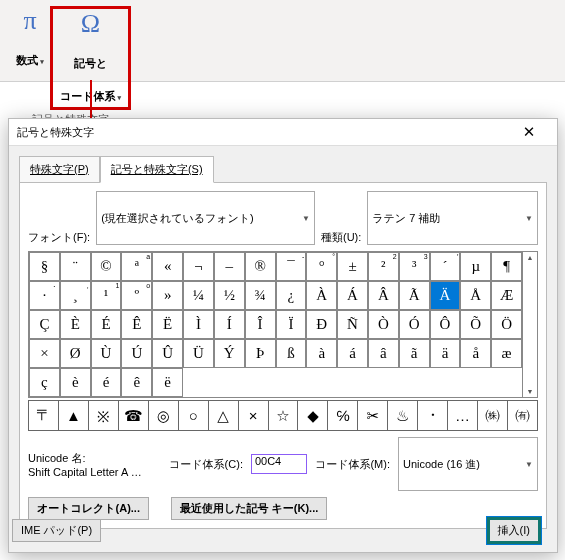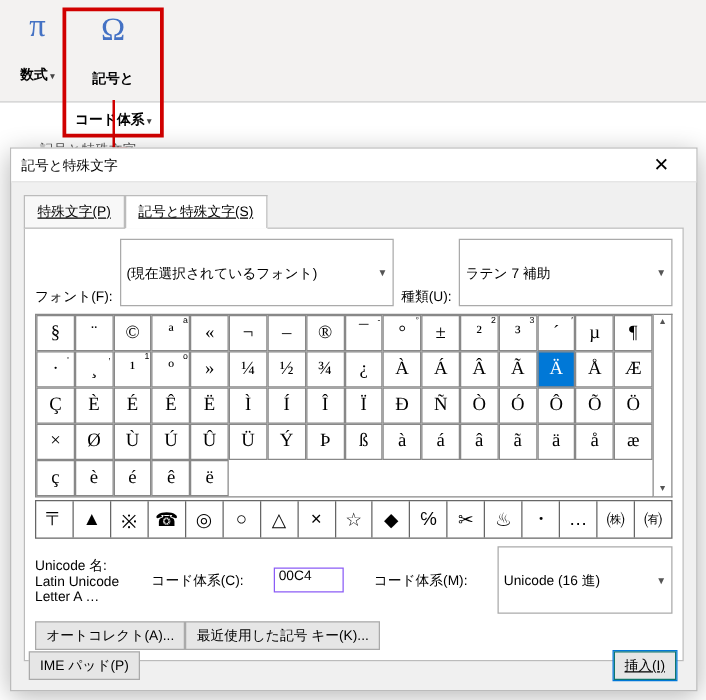--- a/index.html
+++ b/index.html
@@ -56,31 +56,31 @@
   .vscroll span { text-align:center; padding:2px 0; }
   .gridwrap { display:flex; }
   .gridcol { flex:1; }
 
   .recent-grid { display:flex; border:1px solid #666; margin-top:2px; }
   .recent-cell { flex:1; border-right:1px solid #666; height:29px;
                  display:flex; align-items:center; justify-content:center;
                  font-size:15px; }
   .recent-cell:last-child { border-right:none; }
 
-  .info-row { display:flex; align-items:center; gap:24px; margin-top:6px; }
+  .info-row { display:flex; align-items:center; gap:8px; margin-top:6px; }
   .info-row .name { flex:1; }
   .code-input { width:48px; border:1px solid #8b5cf6; height:18px;
                 padding:0 3px; background:#fff; }
 
-  .btns-row { display:flex; gap:0; margin-top:6px; flex-wrap:wrap;
-              align-items:center; }
+  .btns-row { display:flex; gap:22px; margin-top:6px; flex-wrap:wrap;
+              align-items:center;font-weight:bold; }
   .btn { border:1px solid #aaa; background:#e6e6e6; padding:3px 8px; }
-  .btn.primary { border:1px solid #0f766e; outline:1px solid #0078d7;text-decoration:underline; }
-
-  .footer { position:absolute; bottom:8px; left:14px; right:10px;
+  .btn.primary { border:3px solid #0f766e; outline:1px solid #0078d7; }
+
+  .footer { position:absolute; bottom:8px; left:3px; right:10px;
             display:flex; align-items:center; }
   .footer .spacer { flex:1; }
 </style>
 </head>
 <body>
 
 <div class="ribbon">
   <div class="ribbon-group">
     <div style="display:flex; align-items:flex-start;">
       <div class="ribbon-btn">
@@ -229,21 +229,21 @@
         <div class="recent-cell">♨</div>
         <div class="recent-cell">・</div>
         <div class="recent-cell">…</div>
         <div class="recent-cell">㈱</div>
         <div class="recent-cell">㈲</div>
       </div>
 
     <div class="info-row">
       <div class="name">
         <div>Unicode 名:</div>
-        <div>Latin Unicode Letter A …</div>
+        <div>Shift Capital Letter A …</div>
       </div>
       <span>コード体系(C):</span>
       <span class="code-input">00C4</span>
       <span>コード体系(M):</span>
       <div class="combo" style="flex:0 0 130px">
         <span>Unicode (16 進)</span>
         <span class="combo-arrow">▼</span>
       </div>
     </div>
 

